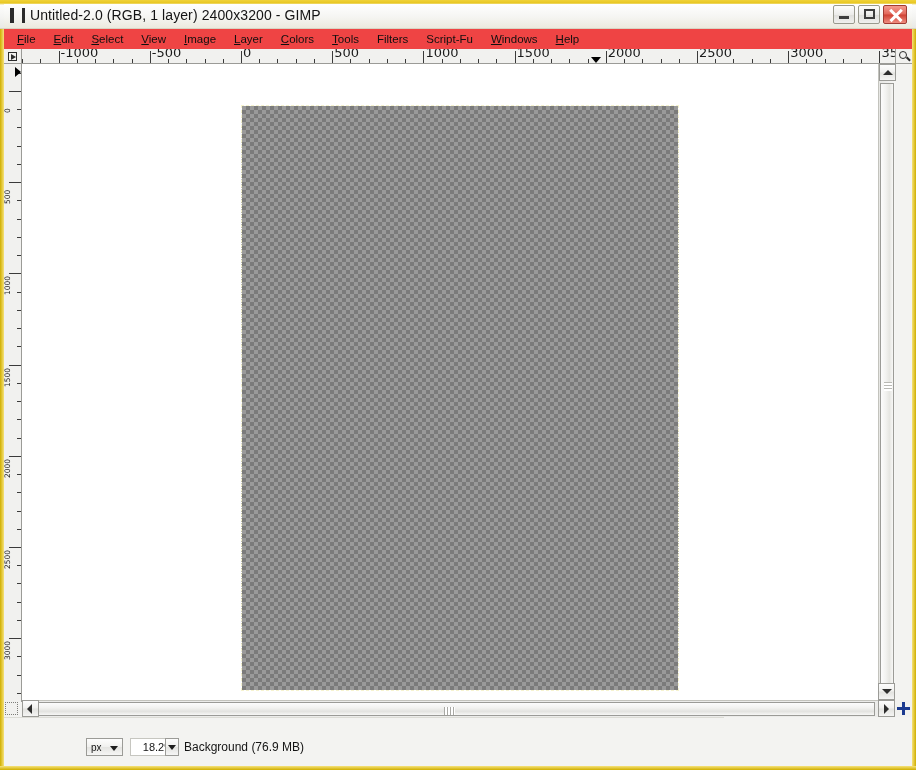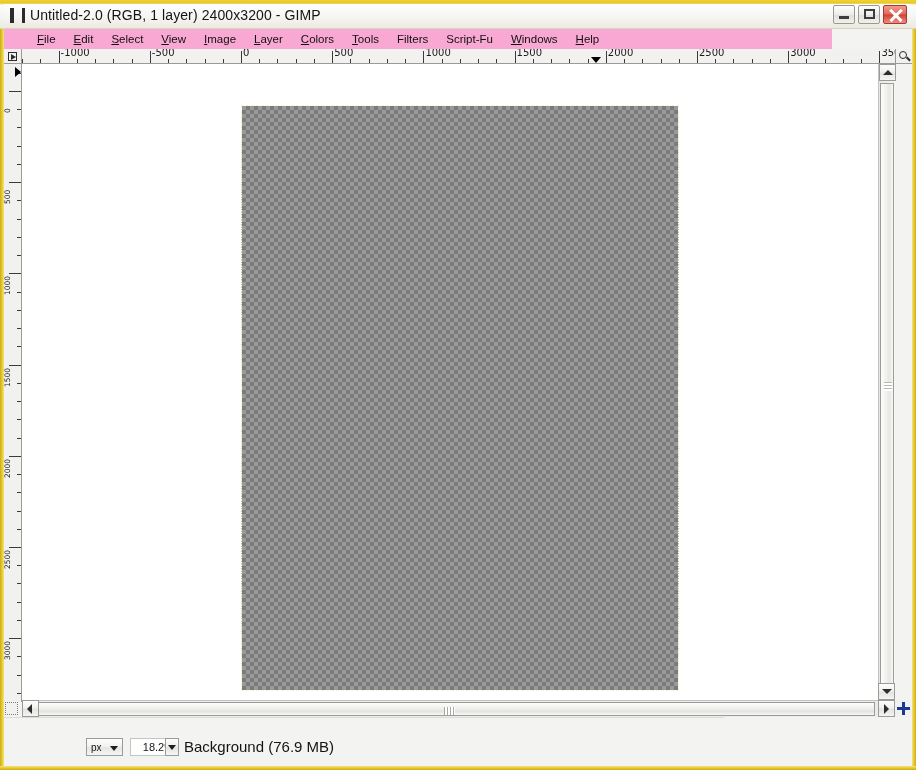--- a/index.html
+++ b/index.html
@@ -127,26 +127,26 @@
     width: 16px; height: 2.6px;
     background: #ffffff;
   }
   .wbtn .gl-x1 { transform: rotate(45deg); }
   .wbtn .gl-x2 { transform: rotate(-45deg); }
 
   
   .menubar {
     position: absolute;
     left: 4px; top: 29px;
-    width: 828px;
+    width: 908px;
     height: 20px;
-    background: #f9a8d4;
+    background: #ef4444;
     display: flex;
     align-items: center;
-    padding-left: 24px;
+    padding-left: 4px;
     box-sizing: border-box;
   }
   .menu-item {
     font-size: 11.5px;
     color: #101010;
     padding: 2px 9px;
     line-height: 14px;
     white-space: nowrap;
     cursor: default;
   }
@@ -228,21 +228,21 @@
     position: absolute;
     bottom: 0;
     width: 1px;
     background: #3a3a3a;
   }
   .hruler .tick.major { height: 12px; }
   .hruler .tick.minor { height: 4px; }
   .hruler .rlabel {
     position: absolute;
     top: 0px;
-    font-size: 10px;
+    font-size: 13px;
     color: #1a1a1a;
     font-family: "DejaVu Sans", sans-serif;
     line-height: 8px;
     white-space: nowrap;
   }
   .hruler .hcursor {
     position: absolute;
     bottom: 0px;
     width: 0; height: 0;
     border-left: 5px solid transparent;
@@ -488,21 +488,21 @@
     position: absolute;
     left: 2px; top: 6px;
     width: 0; height: 0;
     border-left: 4px solid transparent;
     border-right: 4px solid transparent;
     border-top: 5px solid #1e1e1e;
   }
   .status-text {
     position: absolute;
     left: 180px; top: 21px;
-    font-size: 15px;
+    font-size: 12px;
     color: #141414;
     line-height: 16px;
     white-space: nowrap;
   }
 </style>
 </head>
 <body>
 
 <div id="app">
   <div class="win-frame"></div>

